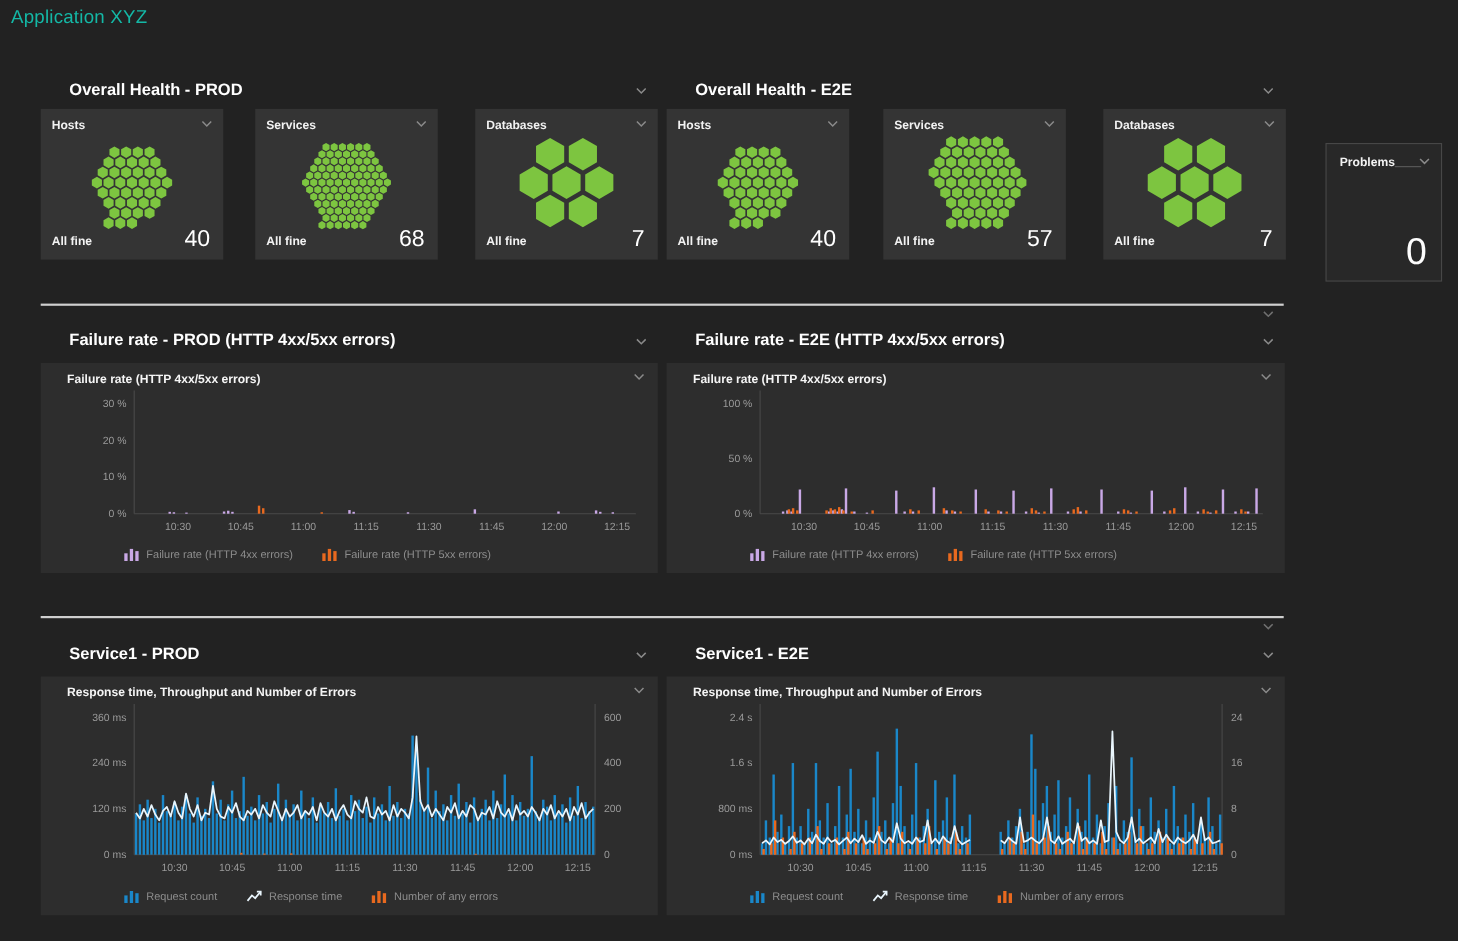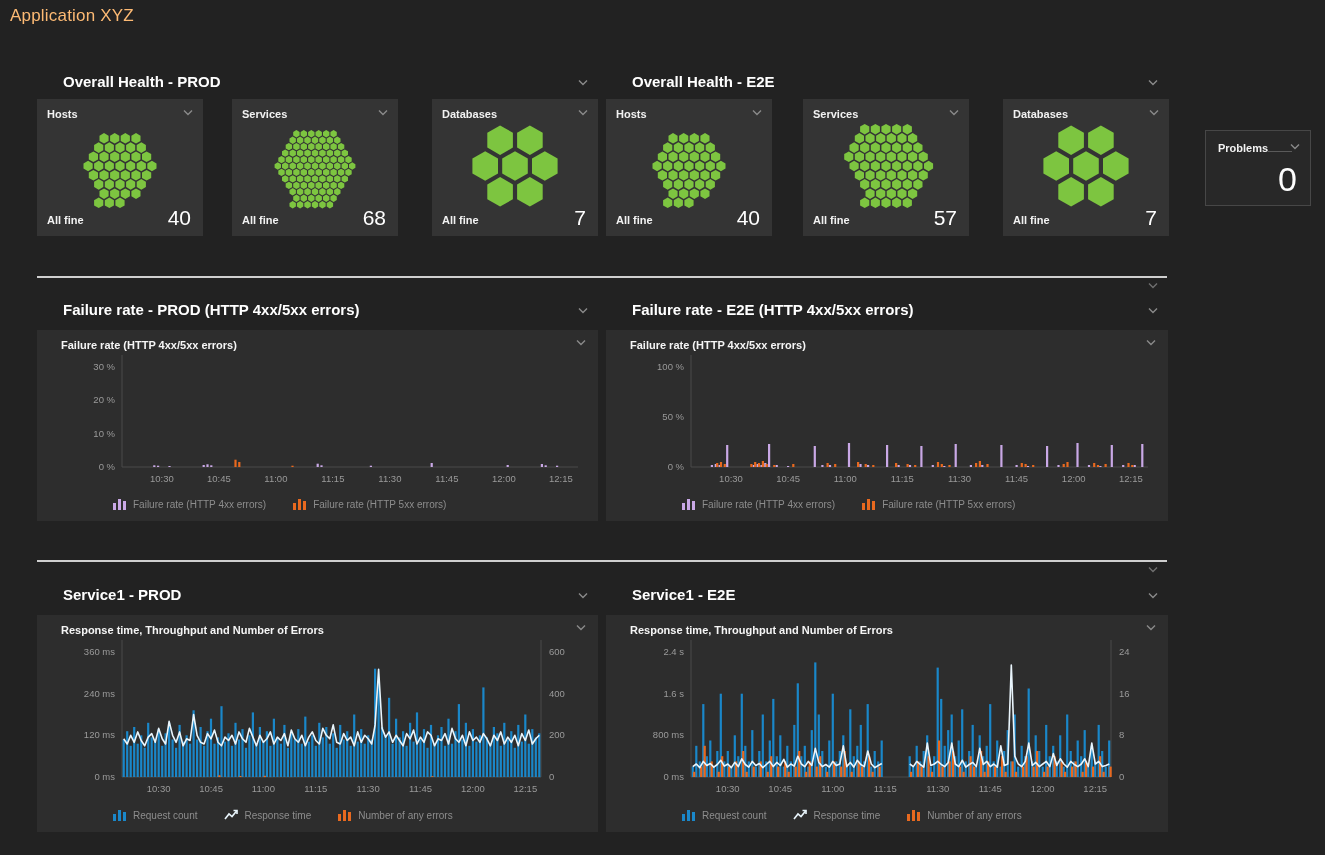--- a/index.html
+++ b/index.html
@@ -1,30 +1,30 @@
 <!DOCTYPE html>
 <html><head>
 <meta charset="utf-8">
 <style>
   * { margin:0; padding:0; box-sizing:border-box; }
   html,body { background:#222222; }
   body {
     width:1325px; height:855px; position:relative; overflow:hidden;
     font-family:"Liberation Sans", sans-serif; color:#e8e8e8;
   }
-  .page-title { position:absolute; left:10px; top:6px; font-size:17px; font-weight:400; color:#fdba74; letter-spacing:.2px; }
+  .page-title { position:absolute; left:10px; top:6px; font-size:17px; font-weight:400; color:#14b8a6; letter-spacing:.2px; }
   .section-title { position:absolute; font-size:15px; font-weight:700; color:#ffffff;margin-left:26px; }
   .chev { position:absolute; width:14px; height:10px; display:inline-block; }
   .tile { position:absolute; top:99px; width:166px; height:137px; background:#343434;padding-left:38px; }
   .tile-label { position:absolute; left:10px; top:9px; font-size:11px; font-weight:700; color:#f2f2f2; }
   .tile-chev { right:8px; top:9px; }
   .hexwrap { position:absolute; left:0; top:22px; width:100%; height:90px; display:flex; align-items:center; justify-content:center; }
   .tile-status { position:absolute; left:10px; bottom:10px; font-size:11px; font-weight:700; color:#f2f2f2; }
   .tile-count { position:absolute; right:12px; bottom:6px; font-size:21px; font-weight:400; color:#ffffff; }
-  .problems-tile { position:absolute; left:1205px; top:130px; width:106px; height:76px; background:#282828; border:1px solid #474747; }
+  .problems-tile { position:absolute; left:1205px; top:130px; width:106px; height:126px; background:#282828; border:1px solid #474747; }
   .problems-label { position:absolute; left:12px; top:11px; font-size:11px; font-weight:700; color:#f2f2f2; }
   .problems-dash { position:absolute; left:62px; top:20px; width:24px; height:1px; background:#5a5a5a; }
   .problems-count { position:absolute; right:13px; bottom:6px; font-size:34px; font-weight:300; color:#fdfdfd; }
   .divider { position:absolute; left:37px; width:1130px; height:2px; background:#cfcfcf; }
   .panel { position:absolute; background:#2d2d2d; }
   .panel-title { position:absolute; left:24px; top:9px; font-size:11px; font-weight:700; color:#f5f5f5; }
   .panel-chev { right:10px; top:8px; }
   .chart-canvas { position:absolute; left:0; top:0; width:100%; height:100%; }
   .legend { position:absolute; left:75px; bottom:11px; display:flex; gap:26px; align-items:center; }
   .legend-item { display:flex; align-items:center; gap:6px; }

